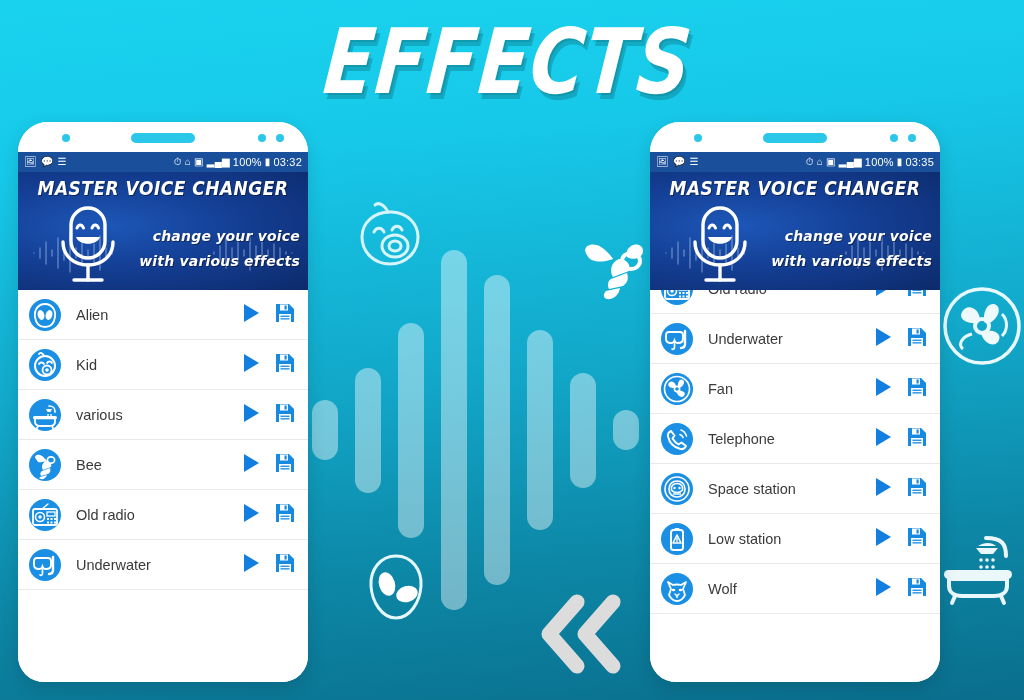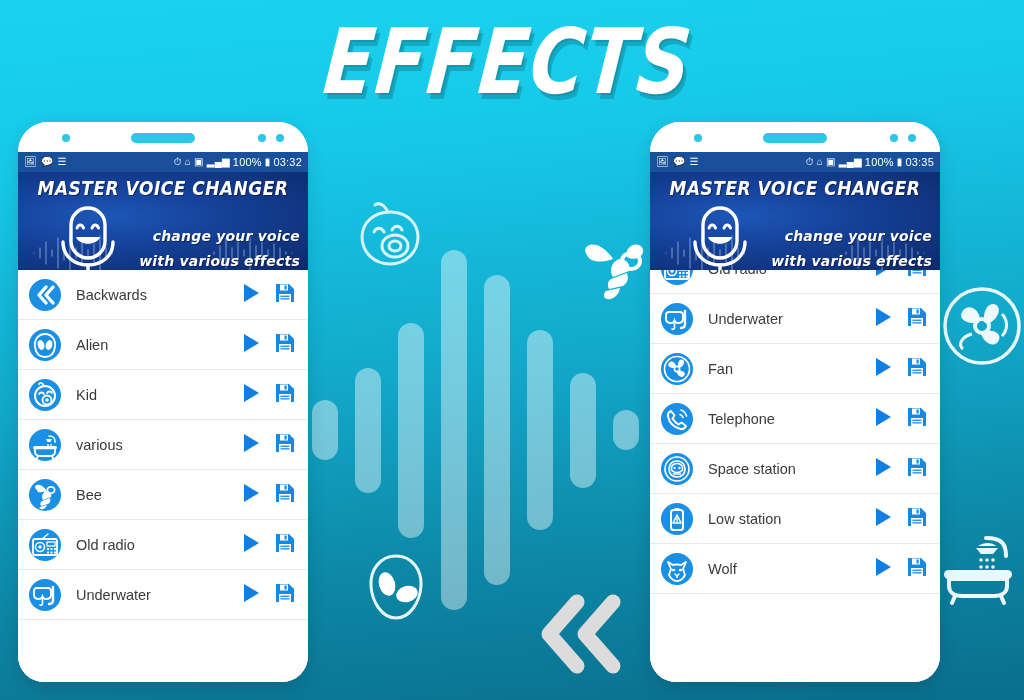--- a/index.html
+++ b/index.html
@@ -60,21 +60,21 @@
     display: flex; align-items: center; padding: 0 6px;
     color: #ffffff; font-size: 11px; letter-spacing: .2px;
   }
   .sb-left { display: flex; gap: 4px; align-items: center; }
   .sb-right { margin-left: auto; display: flex; gap: 3px; align-items: center; }
   .sb-ico { display: inline-block; line-height: 1; font-size: 10px; }
   .sb-txt { font-size: 11px; text-align: center; }
 
   
   .banner {
-    height: 98px; position: relative; overflow: hidden;
+    height: 118px; position: relative; overflow: hidden;
     background: radial-gradient(ellipse at 30% 45%, #1d57b8 0%, #143f95 45%, #0d2a6b 100%);
   }
   .banner-title {
     position: absolute; top: 6px; left: 0; width: 100%;
     text-align: center; color: #ffffff;
     font-family: "DejaVu Sans", sans-serif;
     font-size: 17px; font-weight: bold; font-style: italic;
     letter-spacing: .5px;
     text-shadow: 1px 1px 0 rgba(0,0,0,.45);
     transform: scaleY(1.12);
@@ -269,42 +269,20 @@
             <path d="M24 31 C27 40 45 40 48 31 Z" fill="#ffffff"></path>
           </svg>
         </span>
         <div class="banner-sub">
           <div>change your voice</div>
           <div>with various effects</div>
         </div>
       </div>
 
       <div class="list">
-        <div class="row">
-      <span class="row-icon">
-    <svg width="34" height="34" viewBox="0 0 34 34">
-      <circle cx="17" cy="17" r="16" fill="#1a8fe3"></circle>
-                  <path d="M18 9 L11 17 L18 25" fill="none" stroke="#fff" stroke-width="3.4" stroke-linecap="round" stroke-linejoin="round"></path>
-                  <path d="M25 9 L18 17 L25 25" fill="none" stroke="#fff" stroke-width="3.4" stroke-linecap="round" stroke-linejoin="round"></path>
-    </svg></span>
-      <span class="row-label">Backwards</span>
-      <span class="row-play">
-    <svg width="22" height="22" viewBox="0 0 22 22">
-                  <path d="M4 2 L19 11 L4 20 Z" fill="#127fe0"></path>
-                </svg></span>
-              <span class="row-save">
-    <svg width="22" height="22" viewBox="0 0 22 22">
-      <path d="M2 2 L15 2 L20 7 L20 20 L2 20 Z" fill="#1689e0"></path>
-      <rect x="6" y="2.5" width="8" height="6" fill="#ffffff"></rect>
-      <rect x="10.5" y="3.5" width="2.2" height="4" fill="#1689e0"></rect>
-      <rect x="5" y="12" width="12" height="8" fill="#ffffff"></rect>
-      <rect x="6.5" y="13.6" width="9" height="1.3" fill="#1689e0"></rect>
-      <rect x="6.5" y="16.2" width="9" height="1.3" fill="#1689e0"></rect>
-    </svg></span>
-    </div>
             <div class="row">
       <span class="row-icon">
     <svg width="34" height="34" viewBox="0 0 34 34">
       <circle cx="17" cy="17" r="16" fill="#1a8fe3"></circle>
                   <path d="M17 6 C10 6 6 12 7 19 C8 26 12 29 17 29 C22 29 26 26 27 19 C28 12 24 6 17 6 Z" fill="none" stroke="#fff" stroke-width="1.8"></path>
                   <ellipse cx="13" cy="17" rx="3.3" ry="5" fill="#fff" transform="rotate(-16 13 17)"></ellipse>
                   <ellipse cx="21" cy="17" rx="3.3" ry="5" fill="#fff" transform="rotate(16 21 17)"></ellipse>
     </svg></span>
       <span class="row-label">Alien</span>
       <span class="row-play">

